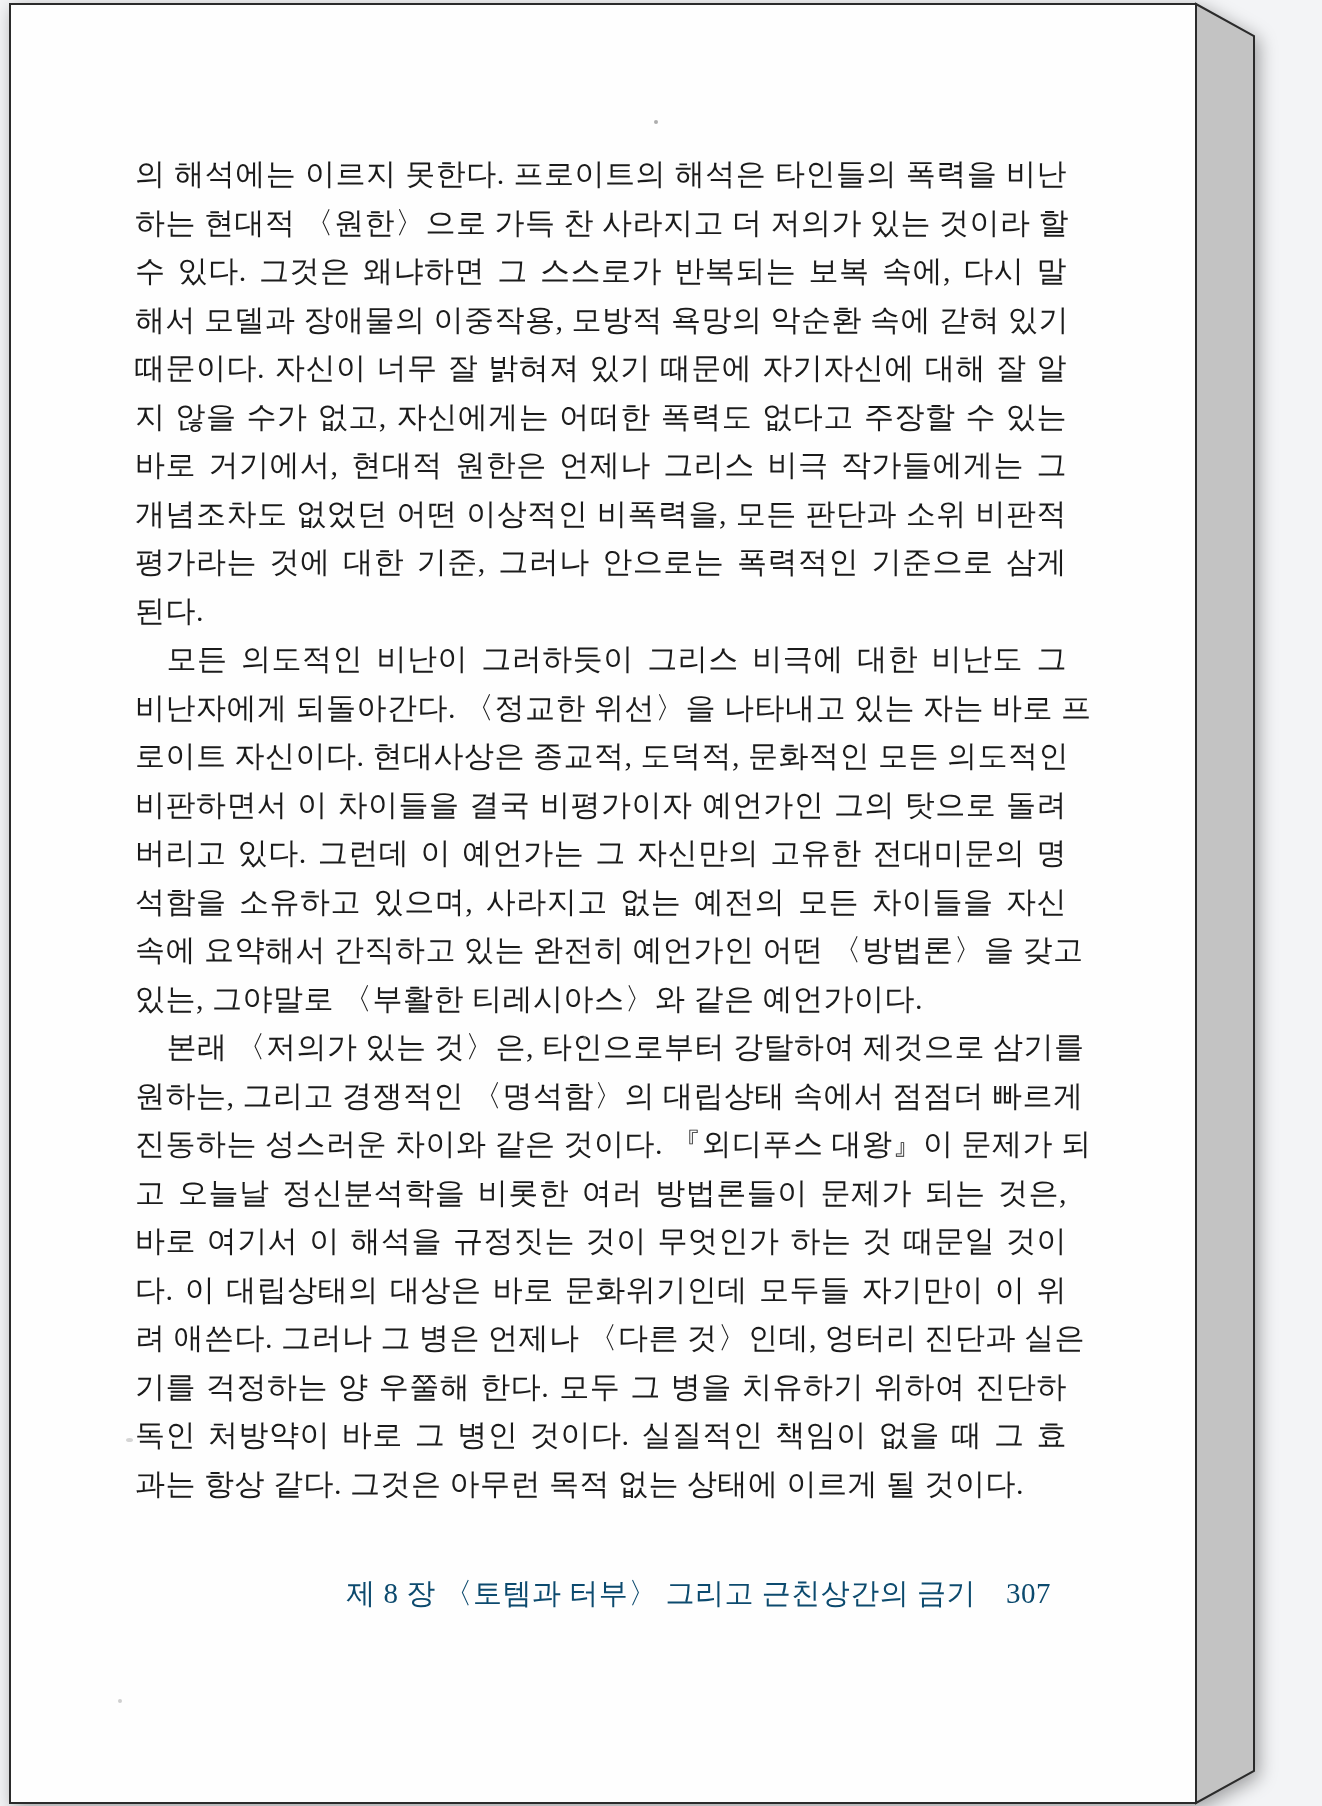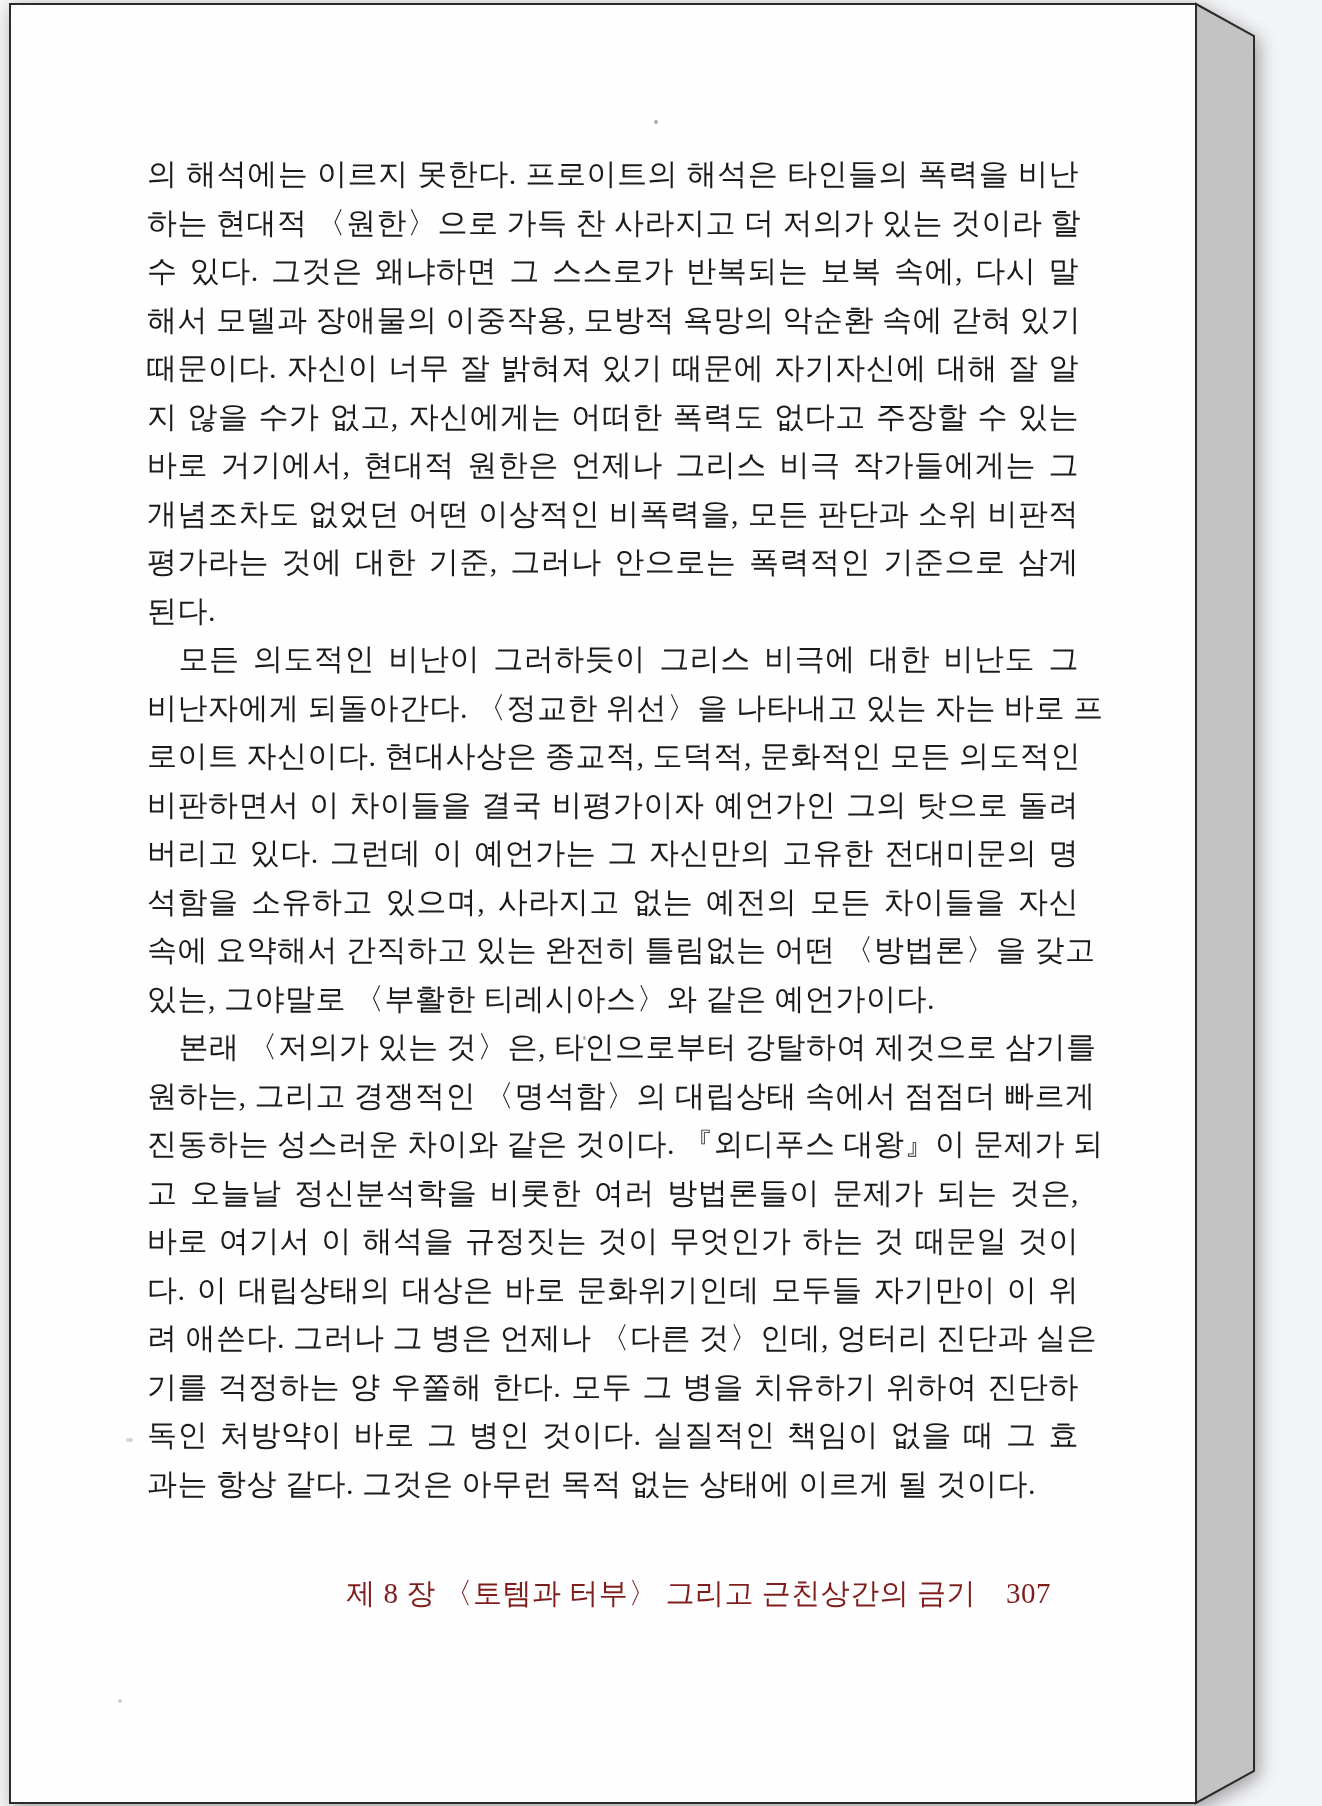--- a/index.html
+++ b/index.html
@@ -11,21 +11,21 @@
     overflow: hidden;
     font-family: "Liberation Serif", "DejaVu Serif", serif;
   }
   .book-svg {
     position: absolute;
     left: 0; top: 0;
     filter: drop-shadow(4px 5px 9px rgba(0,0,0,0.35));
   }
   .body-text {
     position: absolute;
-    left: 147px;
+    left: 135px;
     top: 150px;
     width: 932px;
     color: #1b1b1b;
     font-size: 30px;
     line-height: 48.5px;
     letter-spacing: 0.5px;
   }
   .line {
     white-space: nowrap;
     text-align: justify;
@@ -34,21 +34,21 @@
   .line.last { text-align-last: left; white-space: normal; }
   .line.indent { text-indent: 1.05em; }
   .page-footer {
     position: absolute;
     left: 135px;
     top: 1574px;
     width: 932px;
     text-align: right;
     padding-right: 16px;
     box-sizing: border-box;
-    color: #7f1d1d;
+    color: #0c4a6e;
     font-size: 29px;
     letter-spacing: 0.5px;
   }
   .page-footer .pgnum { margin-left: 30px; }
   .speck {
     position: absolute;
     background: #8a8a8a;
     border-radius: 50%;
     opacity: 0.7;
   }
@@ -75,21 +75,21 @@
       <div class="line">바로 거기에서, 현대적 원한은 언제나 그리스 비극 작가들에게는 그</div>
       <div class="line">개념조차도 없었던 어떤 이상적인 비폭력을, 모든 판단과 소위 비판적</div>
       <div class="line">평가라는 것에 대한 기준, 그러나 안으로는 폭력적인 기준으로 삼게</div>
       <div class="line last">된다.</div>
       <div class="line indent">모든 의도적인 비난이 그러하듯이 그리스 비극에 대한 비난도 그</div>
       <div class="line">비난자에게 되돌아간다. 〈정교한 위선〉을 나타내고 있는 자는 바로 프</div>
       <div class="line">로이트 자신이다. 현대사상은 종교적, 도덕적, 문화적인 모든 의도적인</div>
       <div class="line">비판하면서 이 차이들을 결국 비평가이자 예언가인 그의 탓으로 돌려</div>
       <div class="line">버리고 있다. 그런데 이 예언가는 그 자신만의 고유한 전대미문의 명</div>
       <div class="line">석함을 소유하고 있으며, 사라지고 없는 예전의 모든 차이들을 자신</div>
-      <div class="line">속에 요약해서 간직하고 있는 완전히 틀림없는 어떤 〈방법론〉을 갖고</div>
+      <div class="line">속에 요약해서 간직하고 있는 완전히 예언가인 어떤 〈방법론〉을 갖고</div>
       <div class="line last">있는, 그야말로 〈부활한 티레시아스〉와 같은 예언가이다.</div>
       <div class="line indent">본래 〈저의가 있는 것〉은, 타인으로부터 강탈하여 제것으로 삼기를</div>
       <div class="line">원하는, 그리고 경쟁적인 〈명석함〉의 대립상태 속에서 점점더 빠르게</div>
       <div class="line">진동하는 성스러운 차이와 같은 것이다. 『외디푸스 대왕』이 문제가 되</div>
       <div class="line">고 오늘날 정신분석학을 비롯한 여러 방법론들이 문제가 되는 것은,</div>
       <div class="line">바로 여기서 이 해석을 규정짓는 것이 무엇인가 하는 것 때문일 것이</div>
       <div class="line">다. 이 대립상태의 대상은 바로 문화위기인데 모두들 자기만이 이 위</div>
       <div class="line">려 애쓴다. 그러나 그 병은 언제나 〈다른 것〉인데, 엉터리 진단과 실은</div>
       <div class="line">기를 걱정하는 양 우쭐해 한다. 모두 그 병을 치유하기 위하여 진단하</div>
       <div class="line">독인 처방약이 바로 그 병인 것이다. 실질적인 책임이 없을 때 그 효</div>

